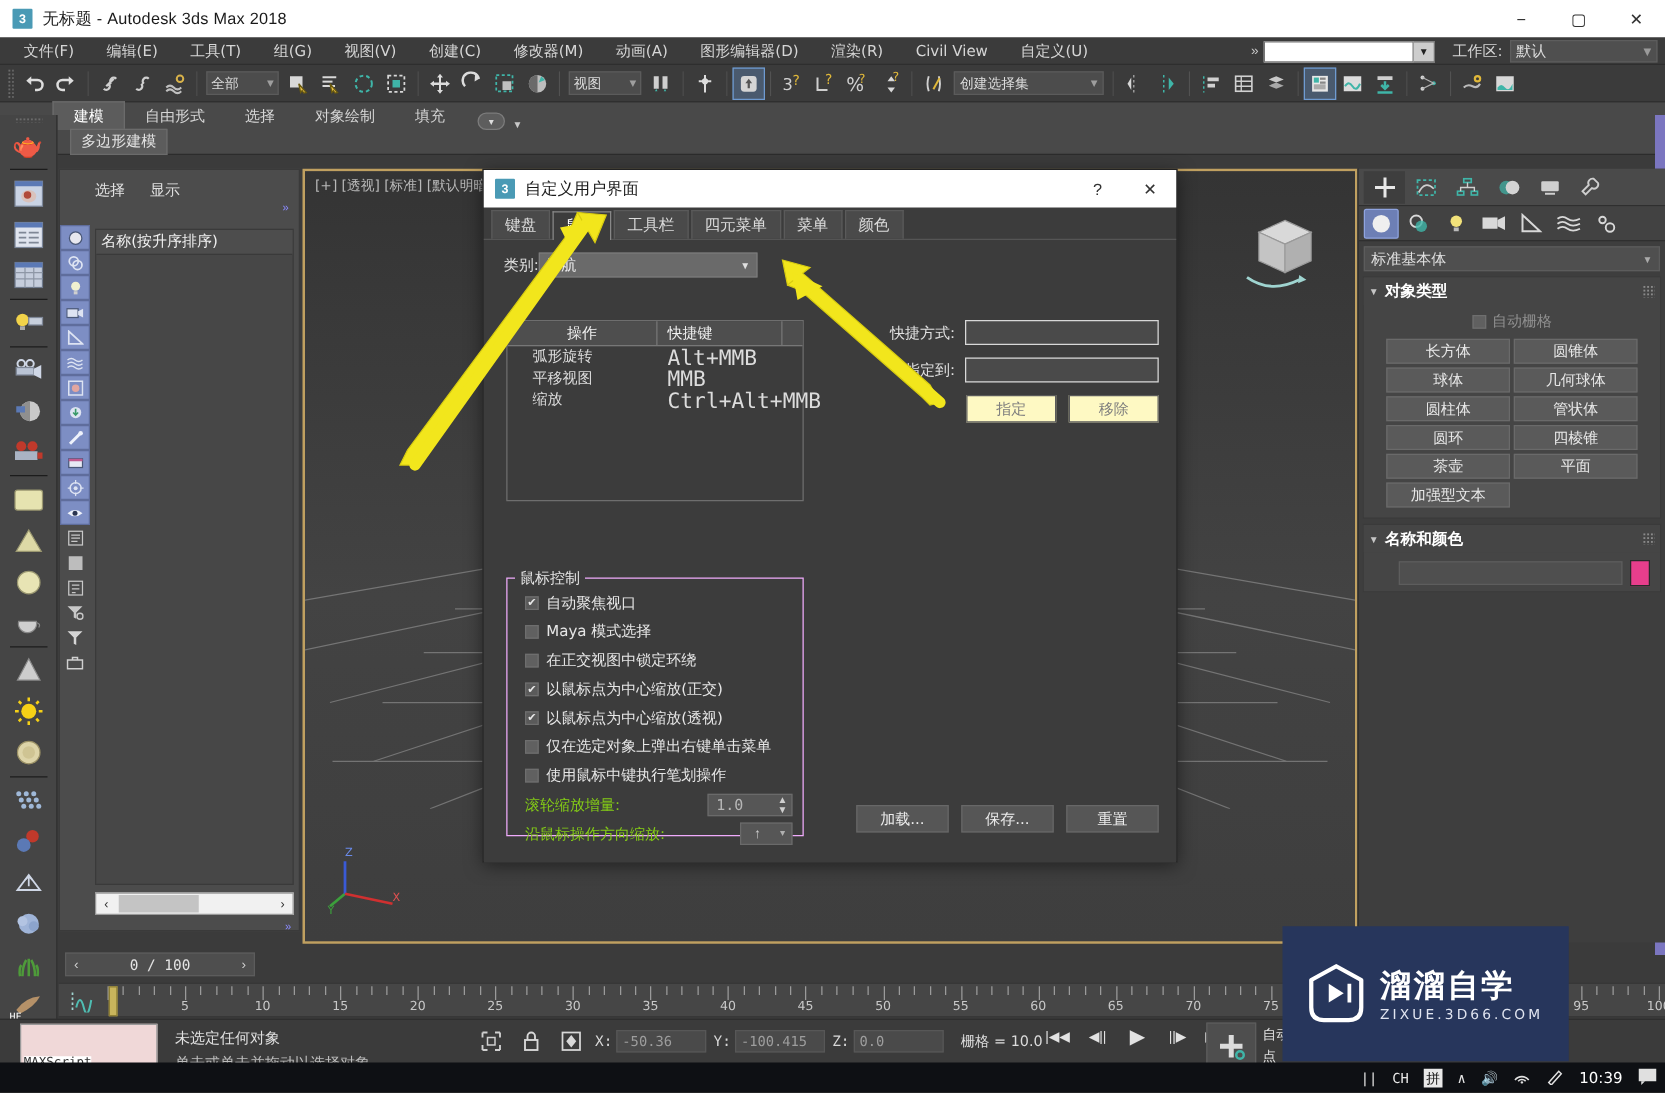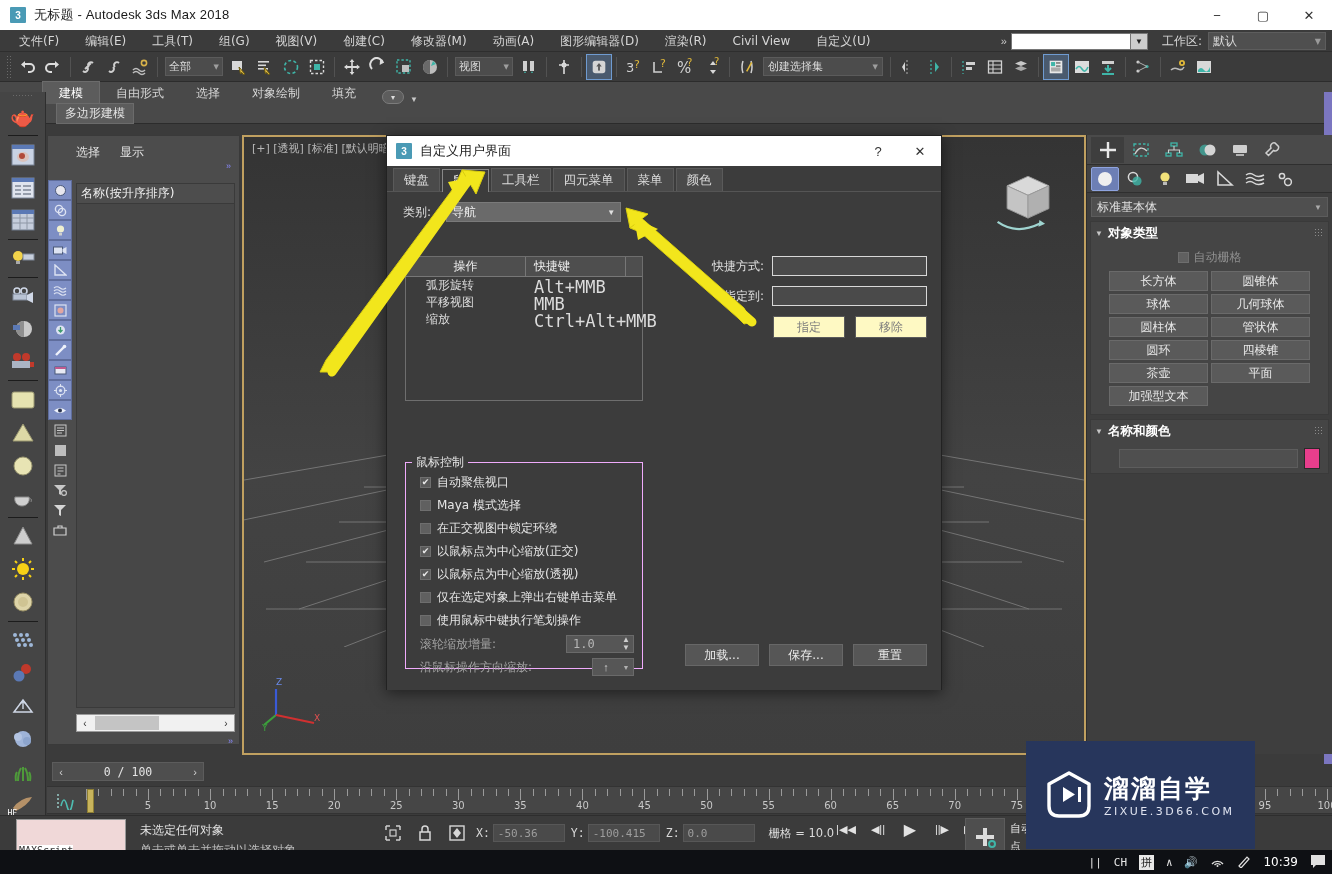--- a/index.html
+++ b/index.html
@@ -292,21 +292,21 @@
   .dlg-b { width: 42px; height: 30px; display:flex;align-items:center;justify-content:center;
            font-size: 13px; color: #333; }
   .dlg-tabs { height: 26px; background: #3c3c3c; display: flex; align-items: flex-end;
               border-bottom: 1px solid #555; padding-left: 6px; }
   .dtab { font-size: 12.5px; color: #dcdcdc; padding: 3px 10px 2px; border: 1px solid #5a5a5a;
           border-bottom: none; background: #4a4a4a; margin-right: 2px;
           font-family: "DejaVu Sans", sans-serif; }
   .dtab.sel { background: #3c3c3c; color: #fff; border-color: #888;
               position: relative; top: 1px; }
   .dlg-body { position: relative; height: 498px; background: #3c3c3c; }
-  .frow { display: flex; align-items: center; gap: 15px; padding: 10px 0 0 16px; }
+  .frow { display: flex; align-items: center; gap: 0; padding: 10px 0 0 16px; }
   .flbl { font-size: 12px; color: #e0e0e0; font-family: "DejaVu Sans", sans-serif; }
   .cat-combo { width: 175px; height: 20px; background: #6a6a6a; border: 1px solid #7a7a7a;
                display: flex; align-items: center; padding: 0 5px; }
   .cat-combo .cv { font-size: 12px; color: #f0f0f0; flex: 1; font-family: "DejaVu Sans", sans-serif;}
   .cat-combo .ar { font-size: 8px; color: #e0e0e0; }
   .listbox { position: absolute; left: 18px; top: 64px; width: 238px; height: 145px;
              background: #3c3c3c; border: 1px solid #6e6e6e; }
   .lb-head { height: 20px; display: flex; background: #4e4e4e; border-bottom: 1px solid #777;}
   .lb-h1 { width: 120px; border-right: 1px solid #777; display:flex;align-items:center;
            justify-content:center; font-size: 12px; color: #f0f0f0;
@@ -329,21 +329,21 @@
           display:flex;align-items:center;justify-content:center;
           font-size: 12px; color: #7e7e7e; font-family: "DejaVu Sans", sans-serif; }
   .group { position: absolute; left: 18px; top: 270px; width: 238px; height: 207px;
            border: 1px solid #f0abfc; }
   .group-t { position: absolute; left: 6px; top: -9px; background: #3c3c3c; padding: 0 4px;
              font-size: 12px; color: #e4e4e4; font-family: "DejaVu Sans", sans-serif; }
   .gcb-row { display: flex; align-items: center; gap: 6px; padding: 3px 0 3px 14px; }
   .gcb-row .t { font-size: 12px; color: #e6e6e6; font-family: "DejaVu Sans", sans-serif;
                 white-space: nowrap; }
   .spin-row { display: flex; align-items: center; padding: 3px 0 2px 14px; }
-  .spin-row .t { font-size: 12px; color: #a3a3a3; font-family: "DejaVu Sans", sans-serif; }
+  .spin-row .t { font-size: 12px; color: #84cc16; font-family: "DejaVu Sans", sans-serif; }
   .spin { margin-left: auto; margin-right: 8px; width: 68px; height: 18px; background: #565656;
           border: 1px solid #6a6a6a; display: flex; align-items: center; }
   .spin .v { flex: 1; padding-left: 6px; font-size: 12px; color: #b6b6b6;
              font-family: "DejaVu Sans Mono", monospace; }
   .spin .ud { width: 14px; text-align: center; font-size: 8px; color: #cfcfcf; line-height: 8px;}
   .dirsel { margin-left: auto; margin-right: 8px; width: 42px; height: 18px; background: #565656;
             border: 1px solid #6a6a6a; display: flex; align-items: center; }
   .dirsel .v { flex: 1; text-align: center; font-size: 11px; color: #d0d0d0; }
   .dirsel .ar { width: 14px; text-align: center; font-size: 7px; color: #b0b0b0; }
   .dlg-foot { position: absolute; right: 0; bottom: 24px; display: flex; gap: 10px;

